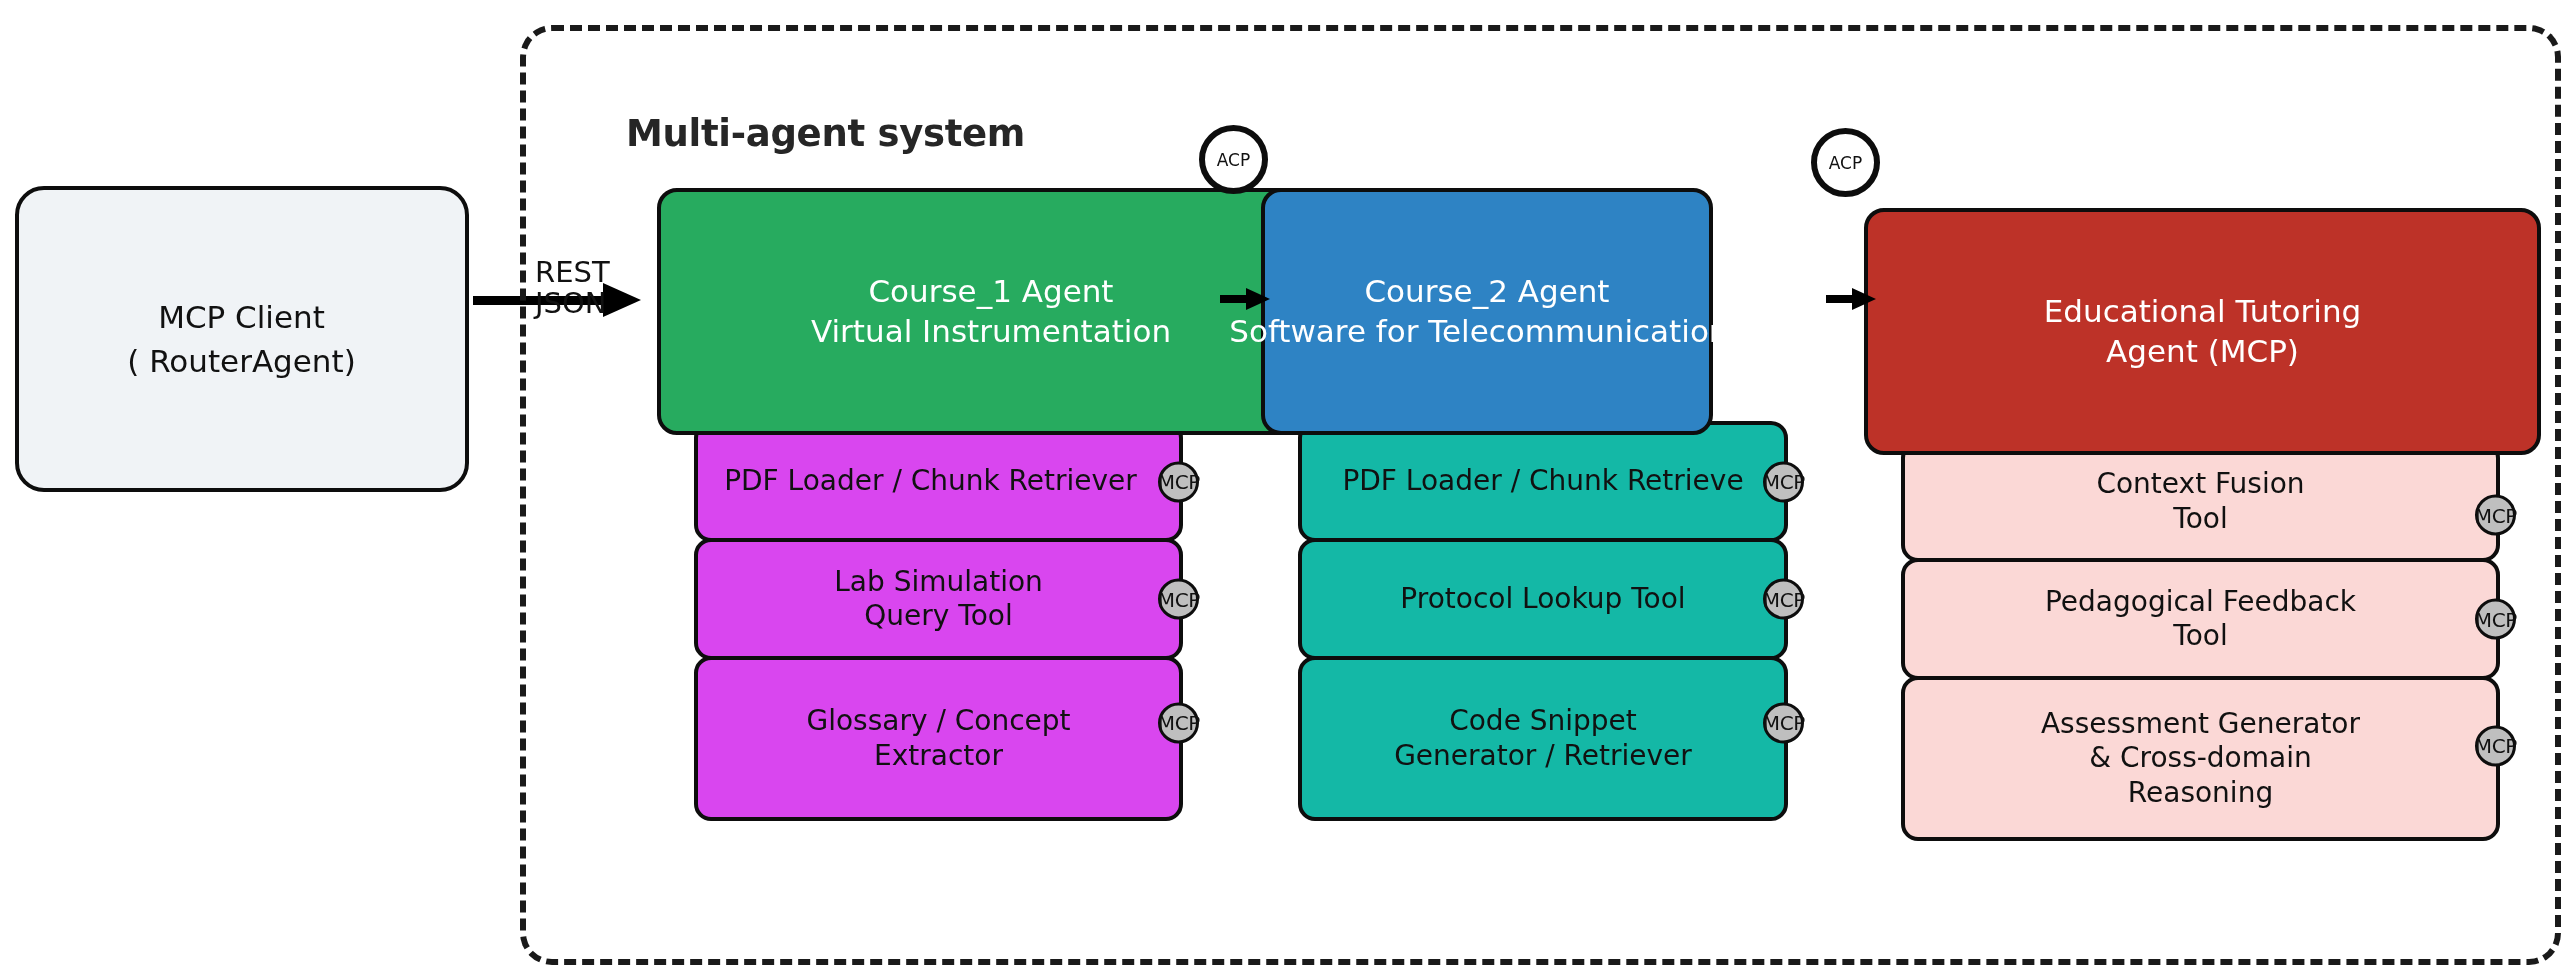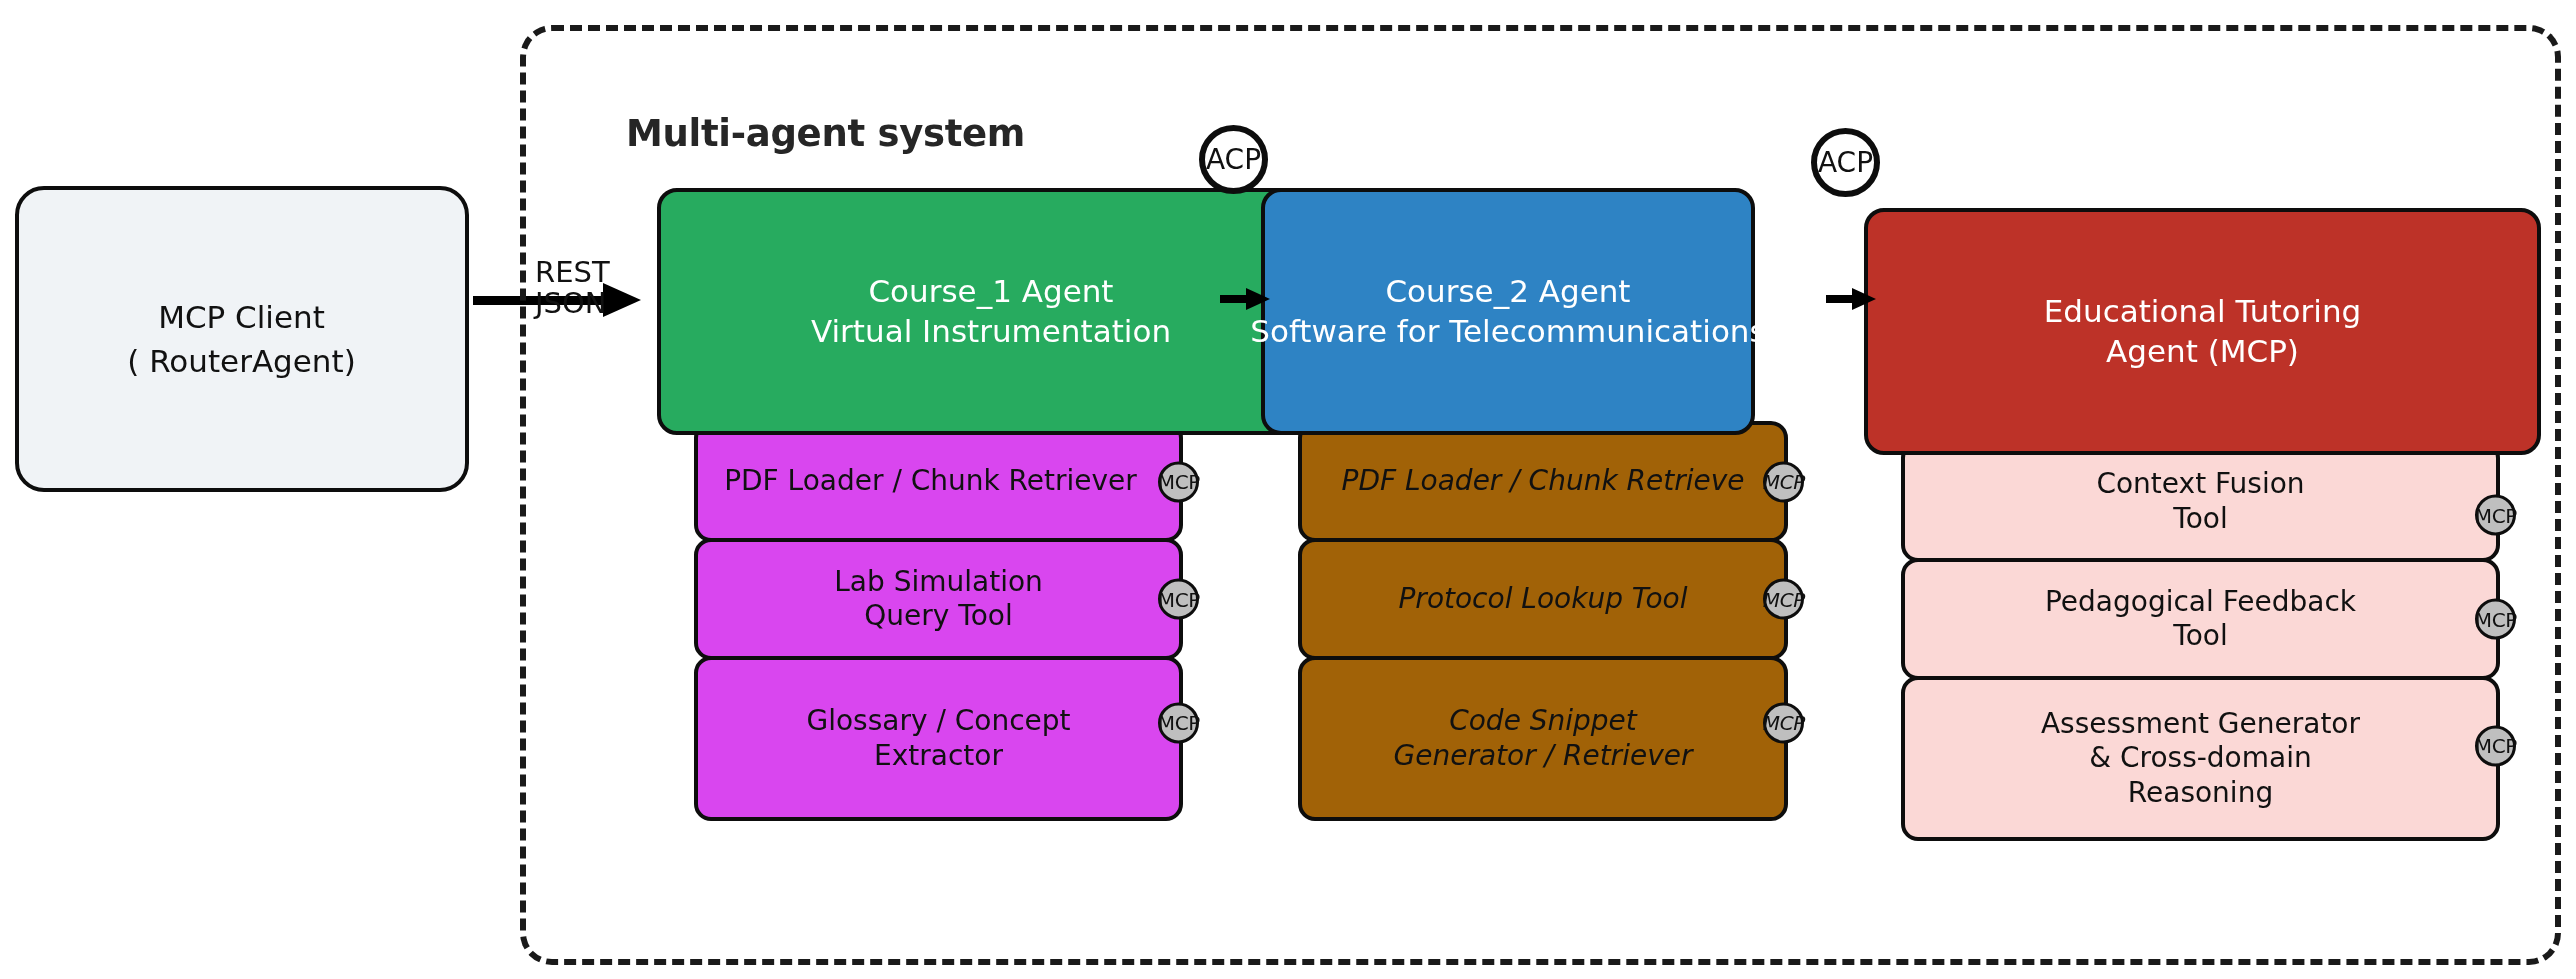--- a/index.html
+++ b/index.html
@@ -41,21 +41,21 @@
     border-left:38px solid #000;
   }
   .rest-label{
     position:absolute;left:535px;top:257px;
     font-size:29px;color:#111;line-height:1.08;white-space:nowrap;
   }
 
   
   .column{position:absolute;top:188px;}
   .col1{left:657px;width:668px;}
-  .col2{left:1261px;width:494px;}
+  .col2{left:1261px;width:452px;}
   .col3{left:1864px;width:677px;margin-top:20px;}
 
   .agent-box{
     position:relative;height:247px;border:4.6px solid #0d0d0d;border-radius:20px;
     box-sizing:border-box;display:flex;align-items:center;justify-content:center;
     z-index:3;
   }
   .agent-text{
     font-size:31px;color:#ffffff;text-align:center;line-height:1.26;
     white-space:nowrap;
@@ -79,41 +79,41 @@
   .tool-box:first-child{margin-top:0;}
   .tool-h1{height:121px;}
   .tool-h2{height:122px;}
   .tool-h3{height:165px;}
 
   .tool-text{
     font-size:28px;color:#111;text-align:center;line-height:1.23;
     white-space:nowrap;position:relative;z-index:1;
   }
   .tool-green{background:#d946ef;}
-  .tool-blue {background:#a16207;font-style:italic;}
+  .tool-blue {background:#14b8a6;}
   .tool-pink {background:#fbd8d6;}
 
   
   .col1 .tool-box:nth-child(1) .tool-text{transform:translateX(-8px);}
 
   
   .mcp-badge{
     position:absolute;right:-20.4px;top:50%;transform:translateY(-50%);
     width:41px;height:41px;border-radius:50%;
     background:#bfbfbf;border:3.3px solid #0d0d0d;box-sizing:border-box;
     display:flex;align-items:center;justify-content:center;
     font-size:20px;color:#111;z-index:5;letter-spacing:-0.3px;
   }
 
   
   .acp-badge{
     position:absolute;width:69px;height:69px;border-radius:50%;
     background:#ffffff;border:6px solid #0d0d0d;box-sizing:border-box;
     display:flex;align-items:center;justify-content:center;
-    font-size:28px;color:#111;z-index:10;
+    font-size:17px;color:#111;z-index:10;
   }
   .acp-1{left:1199px;top:125px;}
   .acp-2{left:1811px;top:128px;}
 
   
   .link-arrow{position:absolute;height:22.4px;z-index:9;}
   .link-arrow .shaft{position:absolute;left:0;top:7.2px;height:8px;background:#000;}
   .link-arrow .head{
     position:absolute;top:0;width:0;height:0;
     border-top:11.2px solid transparent;border-bottom:11.2px solid transparent;

